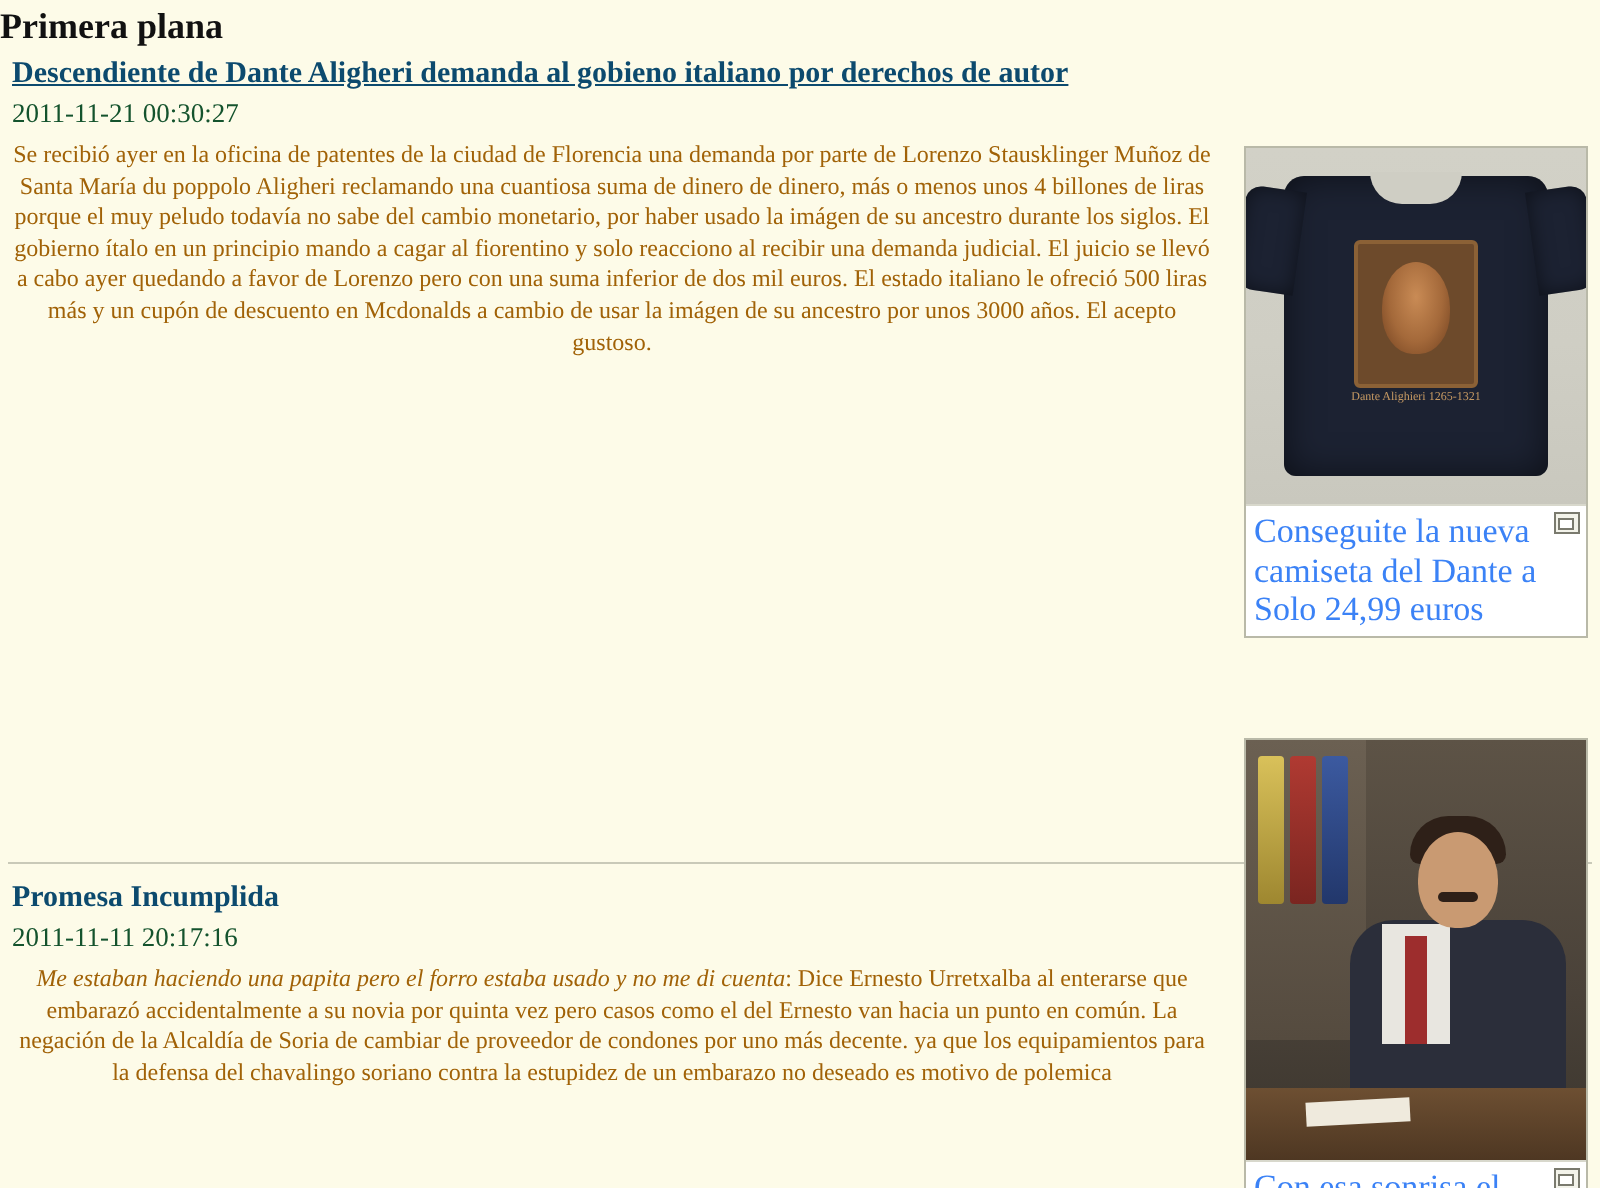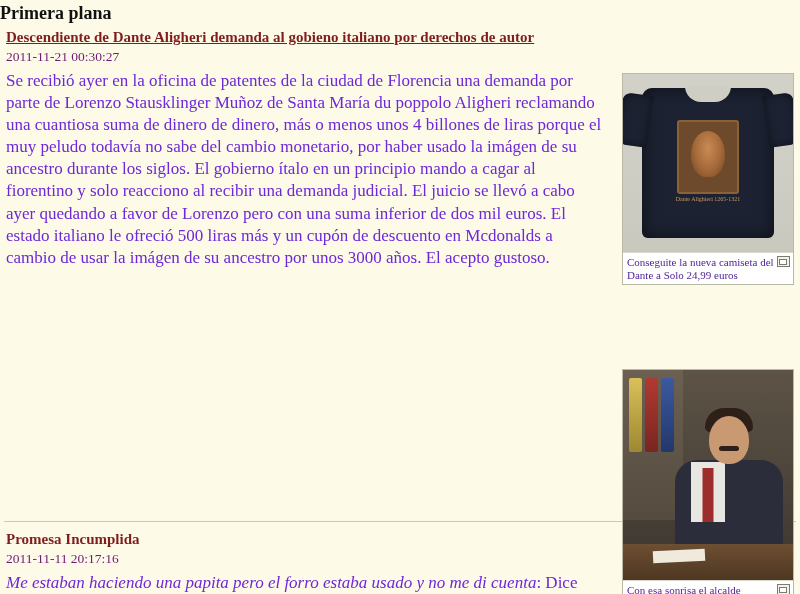--- a/index.html
+++ b/index.html
@@ -29,39 +29,39 @@
     margin: 3px 0 4px 0;
     font-family: "Liberation Serif", serif;
   }
   .article {
     position: relative;
     padding: 0 8px 0 6px;
   }
   .headline {
     font-size: 15px;
     font-weight: bold;
-    color: #7f1d1d;
+    color: #0c4a6e;
     text-decoration: underline;
     display: inline-block;
     margin: 0 0 2px 0;
     cursor: pointer;
   }
   .headline.plain {
     text-decoration: none;
   }
   .timestamp {
     font-size: 13.5px;
-    color: #701a75;
+    color: #14532d;
     margin: 1px 0 5px 0;
   }
   .body-text {
-    font-size: 17px;
+    font-size: 12px;
     line-height: 1.30;
-    color: #6d28d9;
-    text-align: left;
+    color: #a16207;
+    text-align: center;
     margin: 0;
     padding-right: 0;
   }
   .body-text .lead-italic {
     font-style: italic;
   }
   .article-inner {
     display: block;
   }
   .text-col {
@@ -74,23 +74,23 @@
     background: #ffffff;
     box-sizing: border-box;
     padding: 0;
   }
   .figure .imgwrap {
     display: block;
     overflow: hidden;
     position: relative;
   }
   .figure .caption {
-    font-size: 11px;
+    font-size: 17px;
     line-height: 1.15;
-    color: #4c1d95;
+    color: #3b82f6;
     padding: 3px 14px 3px 4px;
     position: relative;
     background: #ffffff;
     border-top: 1px solid #d8d8cc;
   }
   .expand-icon {
     position: absolute;
     right: 3px;
     top: 3px;
     width: 11px;

